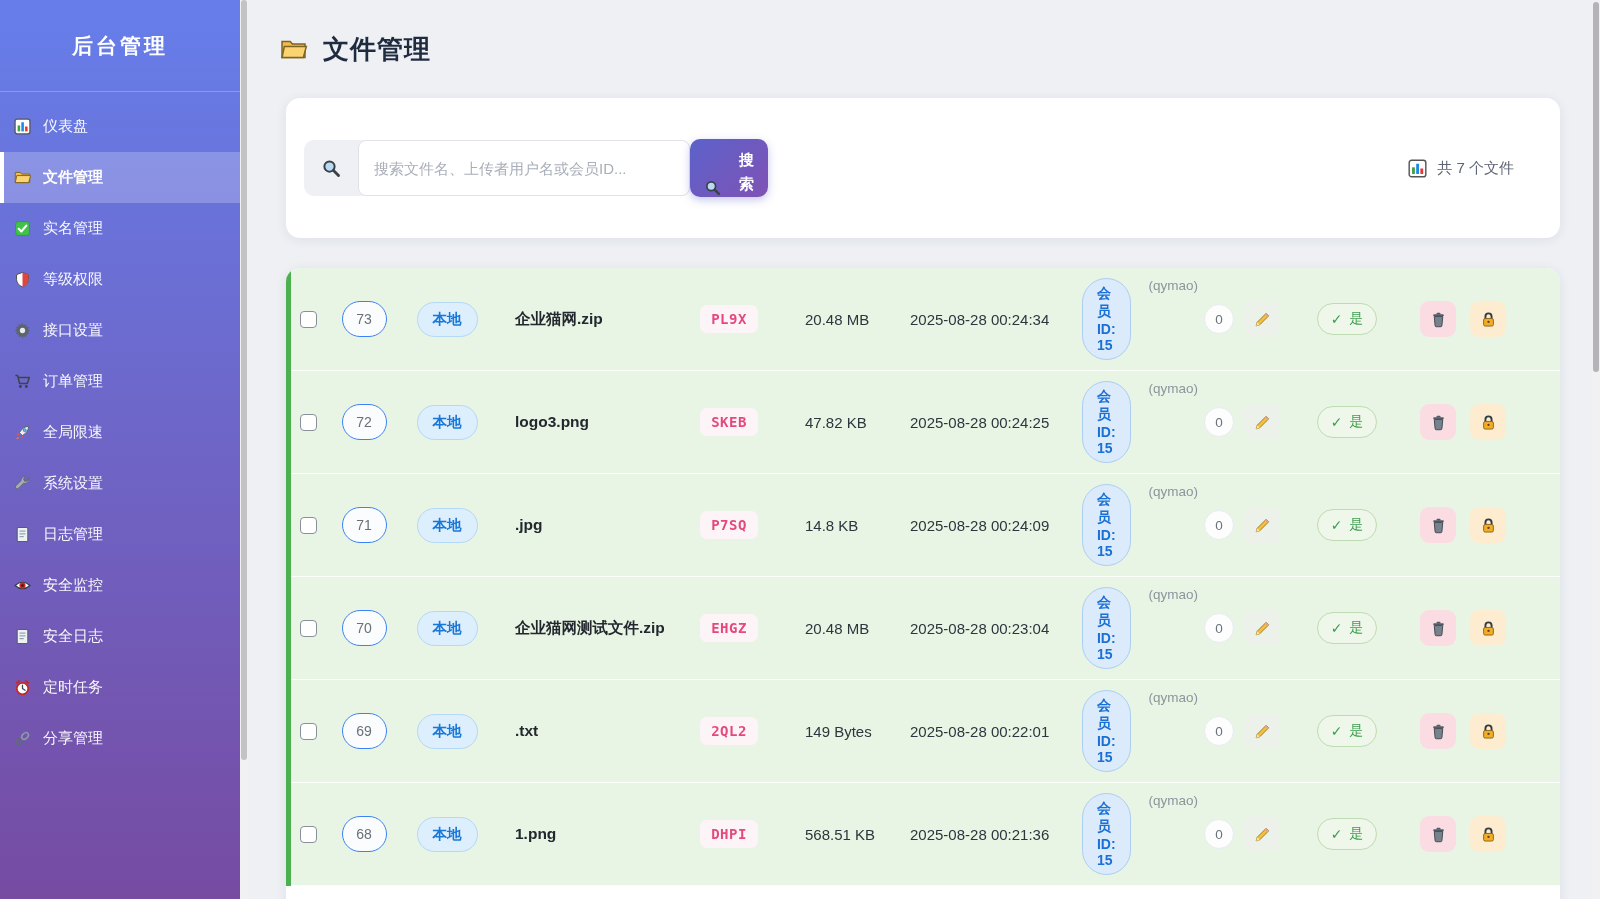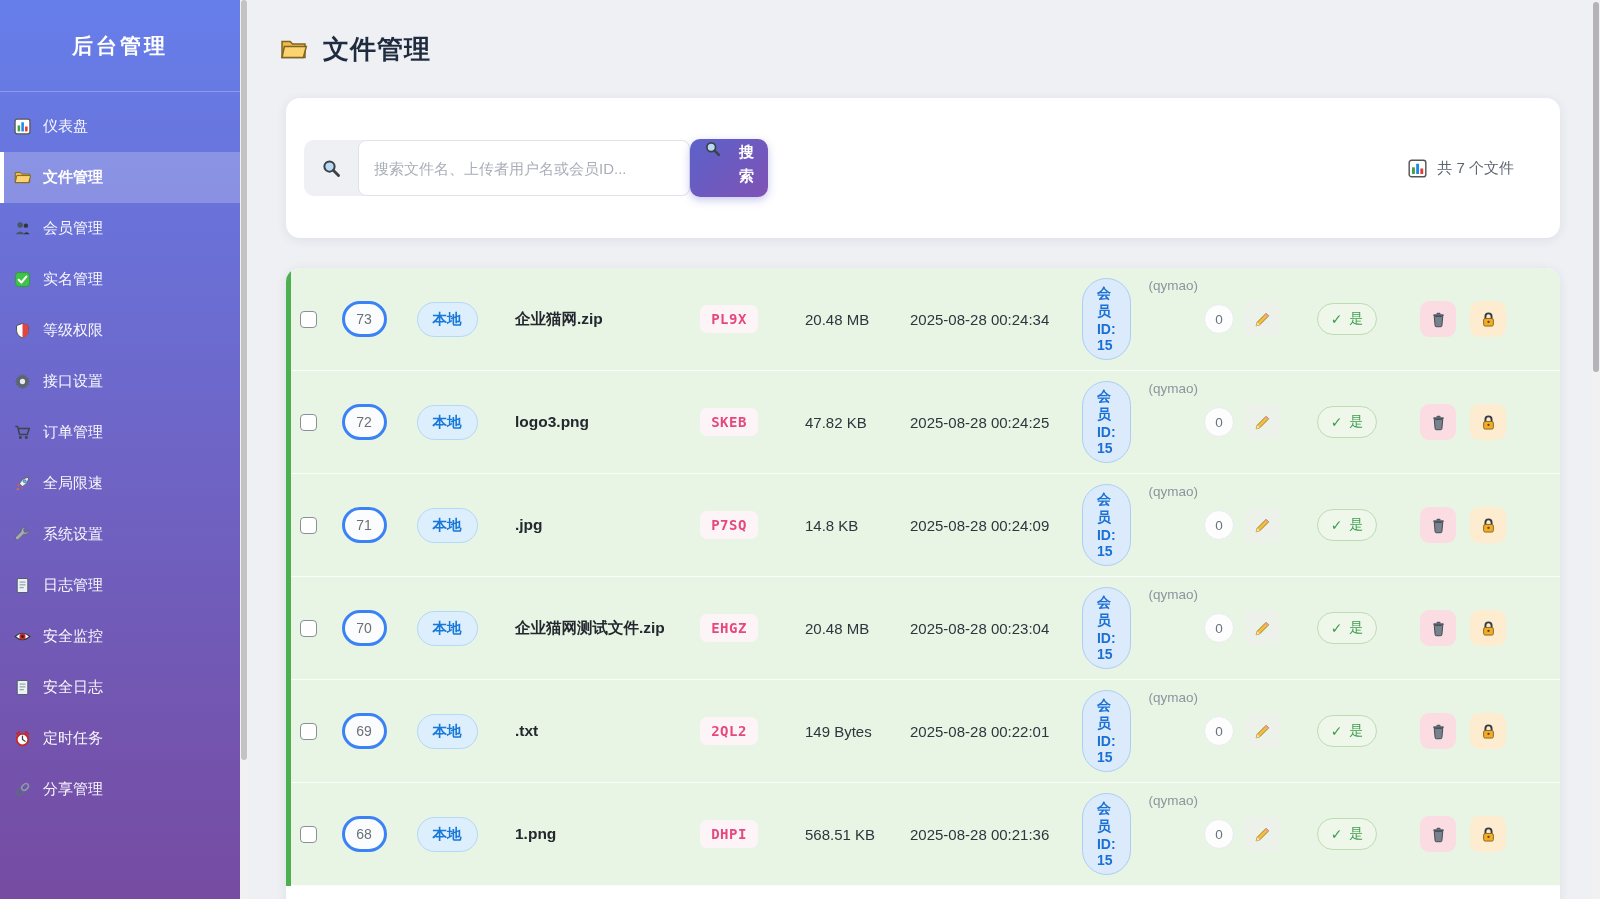--- a/index.html
+++ b/index.html
@@ -39,21 +39,21 @@
                box-shadow:0 2px 12px rgba(30,40,60,.08);display:flex;align-items:center;
                justify-content:space-between;padding:0 46px 0 18px;box-sizing:border-box}
   .search-group{display:flex;align-items:center}
   .input-wrap{display:flex;align-items:center;background:#eef0f3;border-radius:10px}
   .input-search-icon{width:20px;height:20px;margin:0 17px}
   .search-input{width:332px;height:56px;border:1px solid #dfe3e9;border-radius:8px;padding:0 15px;
                 font-size:15px;color:#333;background:#fff;outline:none;box-sizing:border-box;font-family:inherit}
   .search-input::placeholder{color:#a9aeb8}
   .search-btn{width:78px;height:58px;border:none;border-radius:10px;
               background:linear-gradient(135deg,#5b62ca 0%,#8052b5 100%);color:#fff;
-              display:flex;align-items:flex-start;justify-content:center;gap:18px;cursor:pointer;
+              display:flex;align-items:flex-end;justify-content:center;gap:18px;cursor:pointer;
               font-family:inherit;box-shadow:0 3px 8px rgba(91,98,202,.35)}
   .btn-search-icon{width:17px;height:17px}
   .btn-label{width:16px;font-size:15px;font-weight:bold;line-height:1.6;word-break:break-all;text-align:center}
   .file-count{display:flex;align-items:center;gap:10px;color:#5b6472;font-size:15px}
   .count-icon{width:19px;height:19px}
 
   
   .table-card{margin:30px 32px 0 38px;height:660px;background:#fff;border-radius:14px 14px 0 0;
               box-shadow:0 2px 12px rgba(30,40,60,.08);overflow:hidden}
   .thead,.trow{display:grid;grid-template-columns:44px 68px 98px 183px 100px 118px 182px 108px 110px 100px 1fr}
@@ -66,21 +66,21 @@
   .c1,.c2,.c3,.c5,.c9,.c10{justify-content:center}
   .c4{padding-left:19px}
   .c6{padding-left:26px}
   .c7{padding-left:13px}
   .c8{padding-left:14px}
   .c9{gap:10px}
   .c11{padding-left:23px;gap:14px}
 
   .checkbox{width:17px;height:17px;border:1.5px solid #899099;border-radius:4px;background:#fff;
             display:inline-block;cursor:pointer;box-sizing:border-box}
-  .id-pill{min-width:45px;height:36px;border-radius:18px;background:#fbfcfd;border:3px solid #3b82f6;
+  .id-pill{min-width:45px;height:36px;border-radius:18px;background:#fbfcfd;border:1px solid #3b82f6;
            color:#697078;font-size:14px;display:inline-flex;align-items:center;justify-content:center;box-sizing:border-box}
   .storage-pill{padding:7px 15px;border-radius:999px;background:#ddeefd;border:1px solid #b4d8f7;
                 color:#1878d8;font-size:14.5px;font-weight:bold}
   .filename{font-size:15.5px;font-weight:bold;color:#23282f;white-space:nowrap}
   .code-pill{padding:6px 11px;border-radius:7px;background:#fdf4f7;color:#e5487e;
              font-family:"DejaVu Sans Mono","Liberation Mono",monospace;font-size:14px;font-weight:bold;letter-spacing:.5px}
   .td.c6,.td.c7{font-size:15px;color:#2e353e}
   .uploader{align-items:flex-start;justify-content:center;gap:11px}
   .uploader-pill{padding:6px 14px;border-radius:999px;background:#dcebfb;border:1px solid #abcdf2;
                  color:#1a70d4;font-size:14px;font-weight:bold}
@@ -122,31 +122,20 @@
             <svg viewBox="0 0 16 16">
               <path d="M1.2 3.2 L6 3.2 L7.4 4.8 L14.8 4.8 L14.8 12.8 L1.2 12.8 Z" fill="#f3b94c" stroke="#7e6520" stroke-width="0.9"></path>
               <path d="M2.6 6.2 L15.6 6.2 L13.8 12.8 L1.2 12.8 Z" fill="#fbd370" stroke="#7e6520" stroke-width="0.9"></path>
             </svg>
           </span>
     <span class="menu-label">文件管理</span>
   </div>
         <div class="menu-item">
     <span class="icon menu-icon">
             <svg viewBox="0 0 16 16">
-              <circle cx="5.8" cy="4.8" r="2.6" fill="#4a5660"></circle>
-              <circle cx="11.2" cy="5.3" r="2.1" fill="#2e363d"></circle>
-              <path d="M1.4 13.4 Q5.8 8.2 10.2 13.4 Z" fill="#4a5660"></path>
-              <path d="M9 13.4 Q11.8 9.6 14.8 13.4 Z" fill="#2e363d"></path>
-            </svg>
-          </span>
-    <span class="menu-label">会员管理</span>
-  </div>
-        <div class="menu-item">
-    <span class="icon menu-icon">
-            <svg viewBox="0 0 16 16">
               <rect x="1.5" y="1.5" width="13" height="13" rx="2.6" fill="#41c24b" stroke="#2d9c36" stroke-width="0.9"></rect>
               <path d="M4.4 8.3 L6.9 10.8 L11.6 5.3" stroke="#fff" stroke-width="2" fill="none" stroke-linecap="round" stroke-linejoin="round"></path>
             </svg>
           </span>
     <span class="menu-label">实名管理</span>
   </div>
         <div class="menu-item">
     <span class="icon menu-icon">
             <svg viewBox="0 0 16 16">
               <path d="M8 1.3 L13.6 3.4 V7.9 C13.6 11.4 11.1 13.9 8 14.9 C4.9 13.9 2.4 11.4 2.4 7.9 V3.4 Z" fill="#fff" stroke="#4a4a4a" stroke-width="0.9"></path>

